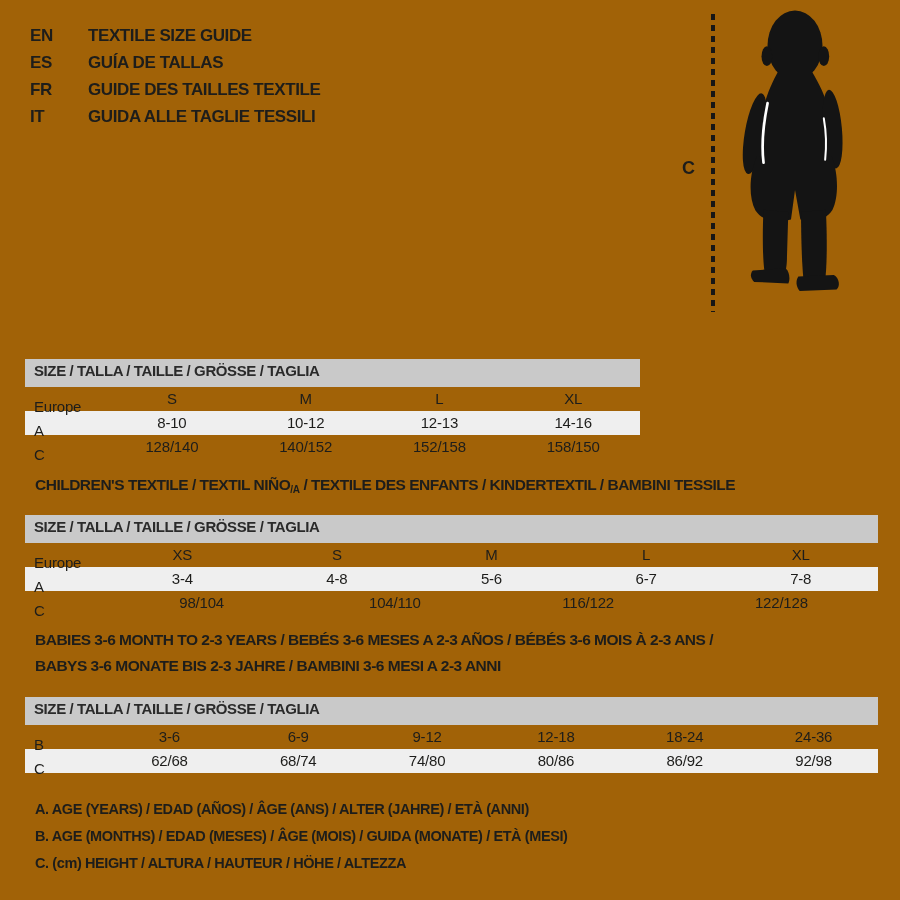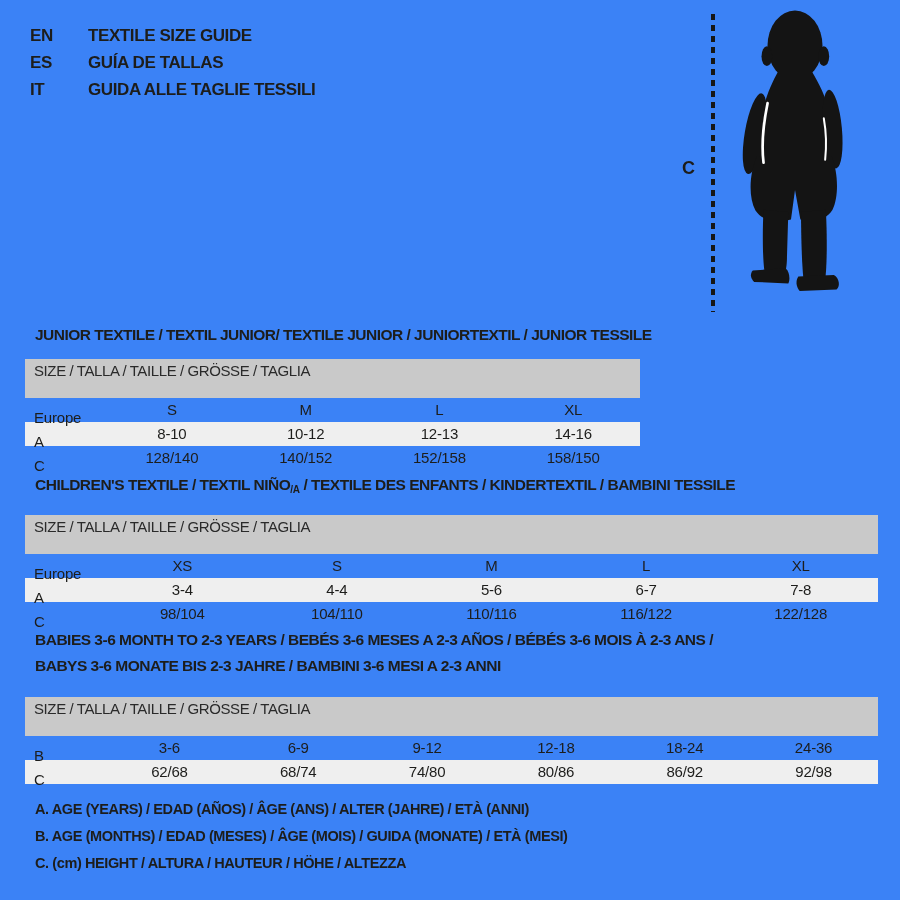--- a/index.html
+++ b/index.html
@@ -1,18 +1,18 @@
 <!DOCTYPE html>
 <html><head>
 <meta charset="utf-8">
 <style>
   * { margin:0; padding:0; box-sizing:border-box; }
   html,body { background:#ffffff; }
   .page {
-    position:relative; width:900px; height:900px; background:#3b82f6;
+    position:relative; width:900px; height:900px; background:#a16207;
     overflow:hidden; color:#1d1d1b;
     font-family:"Liberation Sans", sans-serif;
   }
 
   
   .lang-block { position:absolute; left:30px; top:22px; }
   .lang-row { display:flex; height:27px; line-height:27px; }
   .lang-code { width:58px; font-weight:bold; font-size:17px; letter-spacing:-0.4px; }
   .lang-label { font-weight:bold; font-size:17px; letter-spacing:-0.4px; }
 
@@ -30,22 +30,22 @@
   
   .section-title {
     position:absolute; left:35px; font-weight:bold; font-size:15.5px;
     letter-spacing:-0.5px; white-space:nowrap;
   }
   .sub { font-size:10px; vertical-align:-3px; letter-spacing:-0.3px; }
 
   
   .size-table { position:absolute; left:25px; }
   .size-bar {
-    background:#c9c9c9; height:39px; line-height:23px; padding-left:9px;
-    font-size:15px; letter-spacing:-0.4px; color:#2a2a2a;
+    background:#c9c9c9; height:28px; line-height:23px; padding-left:9px;
+    font-size:15px; letter-spacing:-0.4px; color:#2a2a2a;font-weight:bold;
   }
   .trow { display:flex; height:24px; line-height:24px; font-size:15px; letter-spacing:-0.2px; }
   .trow.shaded { background:#efefef; }
   .tlabel { width:80px; padding-left:9px;margin-top:8px; }
   .tcell { flex:1; text-align:center; }
 
   
   .legend { position:absolute; left:35px; top:796px; }
   .legend-line { height:27px; line-height:27px; font-weight:bold; font-size:14.5px; letter-spacing:-0.4px; white-space:nowrap; }
 </style>
@@ -55,20 +55,24 @@
 <div class="page">
 
   <div class="lang-block">
     <div class="lang-row">
       <span class="lang-code">EN</span>
       <span class="lang-label">TEXTILE SIZE GUIDE</span>
     </div>
     <div class="lang-row">
       <span class="lang-code">ES</span>
       <span class="lang-label">GUÍA DE TALLAS</span>
+    </div>
+    <div class="lang-row">
+      <span class="lang-code">FR</span>
+      <span class="lang-label">GUIDE DES TAILLES TEXTILE</span>
     </div>
     <div class="lang-row">
       <span class="lang-code">IT</span>
       <span class="lang-label">GUIDA ALLE TAGLIE TESSILI</span>
     </div>
   </div>
 
   <span class="measure-label">C</span>
   <div class="measure-line"></div>
   <svg class="baby-figure" width="134" height="304" viewBox="0 0 200 400" preserveAspectRatio="none">
@@ -84,21 +88,20 @@
       <path d="M112,271 L149,268 C151,300 151,340 148,361 L116,363 C113,340 112,300 112,271 Z"></path>
       <path d="M40,348 L89,345 C95,350 96,360 93,365 L42,363 C36,358 36,352 40,348 Z"></path>
       <path d="M108,356 L161,354 C169,358 171,369 165,373 L110,375 C104,369 104,361 108,356 Z"></path>
     </g>
     <g fill="none" stroke="#ffffff" stroke-linecap="round">
       <path d="M62,128 C55,158 53,184 56,206" stroke-width="4"></path>
       <path d="M146,148 C150,168 150,186 148,202" stroke-width="3"></path>
     </g>
   </svg>
 
-  <div class="section-title" style="top:326px">JUNIOR TEXTILE / TEXTIL JUNIOR/ TEXTILE JUNIOR / JUNIORTEXTIL / JUNIOR TESSILE</div>
   <div class="size-table" style="top:359px; width:615px">
     <div class="size-bar">SIZE / TALLA / TAILLE / GRÖSSE / TAGLIA</div>
     <div class="trow">
       <div class="tlabel">Europe</div>
       <div class="tcell">S</div>
       <div class="tcell">M</div>
       <div class="tcell">L</div>
       <div class="tcell">XL</div>
     </div>
     <div class="trow shaded">
@@ -126,30 +129,29 @@
       <div class="tlabel">Europe</div>
       <div class="tcell">XS</div>
       <div class="tcell">S</div>
       <div class="tcell">M</div>
       <div class="tcell">L</div>
       <div class="tcell">XL</div>
     </div>
     <div class="trow shaded">
       <div class="tlabel">A</div>
       <div class="tcell">3-4</div>
-      <div class="tcell">4-4</div>
+      <div class="tcell">4-8</div>
       <div class="tcell">5-6</div>
       <div class="tcell">6-7</div>
       <div class="tcell">7-8</div>
     </div>
     <div class="trow">
       <div class="tlabel">C</div>
       <div class="tcell">98/104</div>
       <div class="tcell">104/110</div>
-      <div class="tcell">110/116</div>
       <div class="tcell">116/122</div>
       <div class="tcell">122/128</div>
     </div>
   </div>
 
   <div class="section-title" style="top:631px">BABIES 3-6 MONTH TO 2-3 YEARS / BEBÉS 3-6 MESES A 2-3 AÑOS / BÉBÉS 3-6 MOIS À 2-3 ANS /</div>
   <div class="section-title" style="top:657px">BABYS 3-6 MONATE BIS 2-3 JAHRE / BAMBINI 3-6 MESI A 2-3 ANNI</div>
   <div class="size-table" style="top:697px; width:853px">
     <div class="size-bar">SIZE / TALLA / TAILLE / GRÖSSE / TAGLIA</div>
     <div class="trow">

